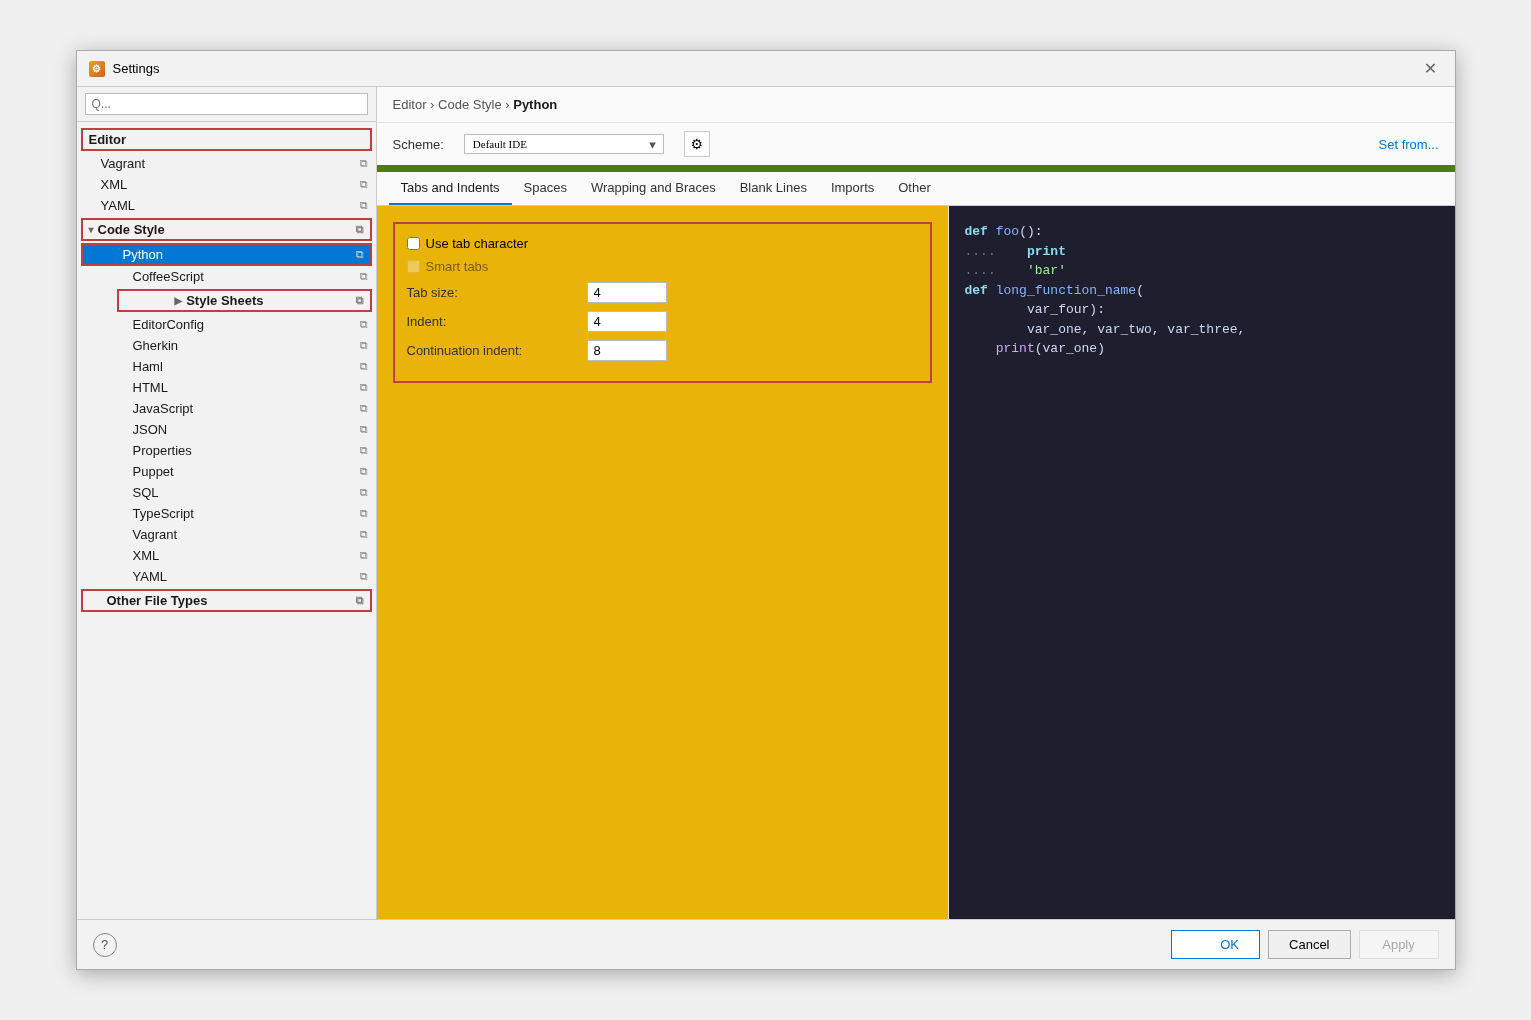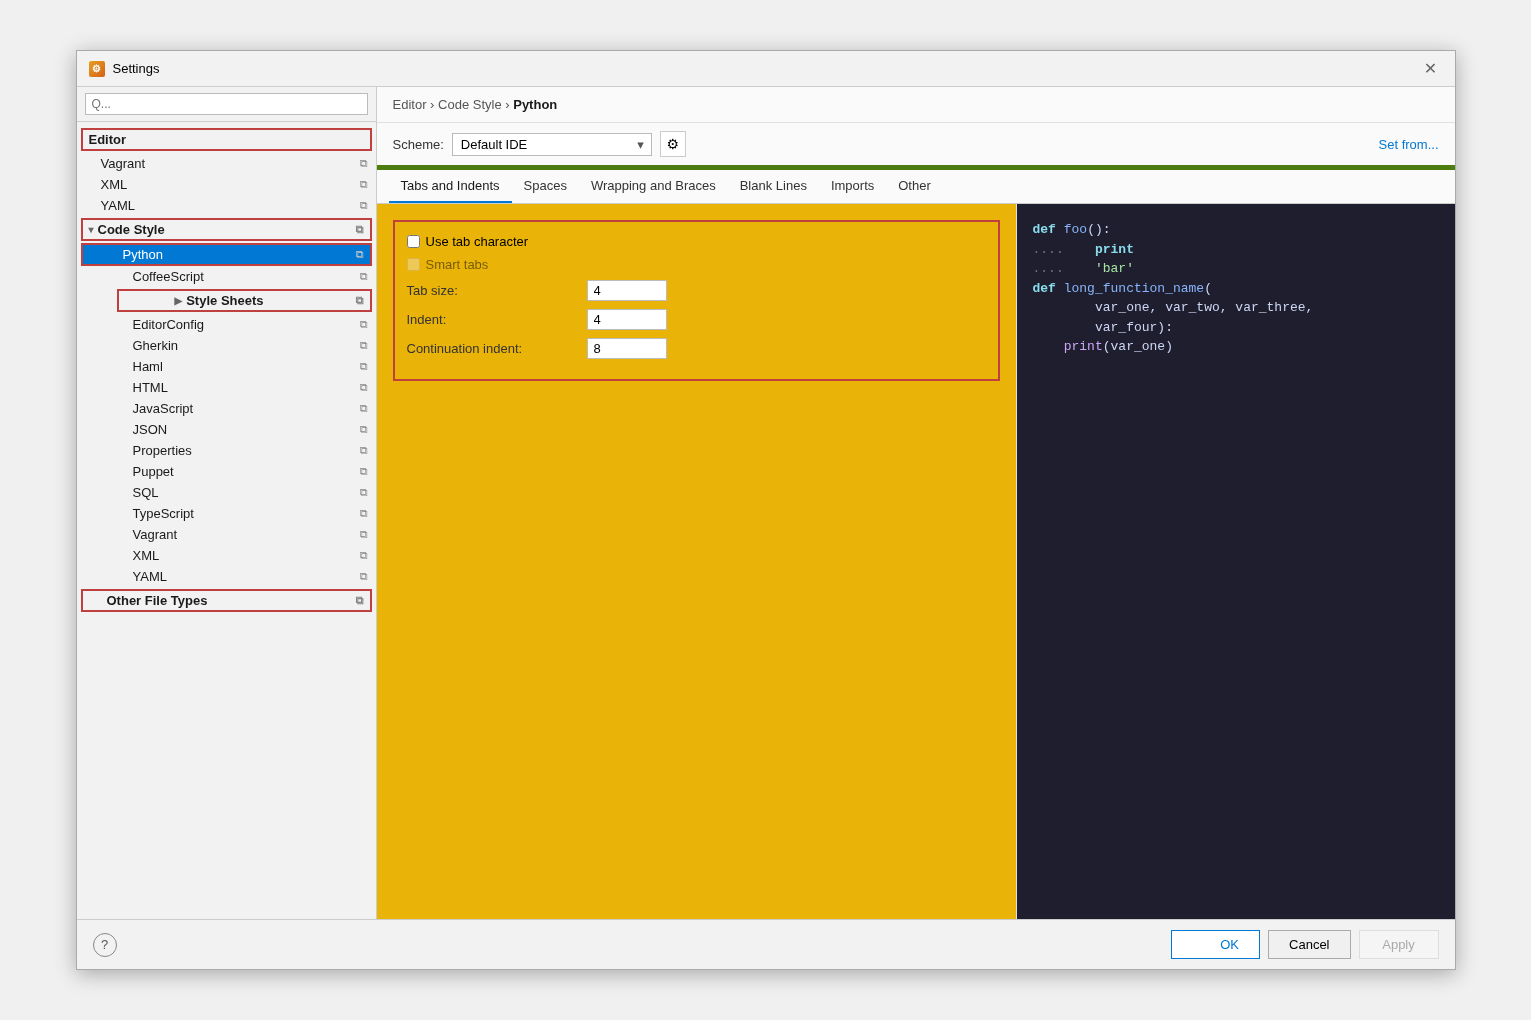--- a/index.html
+++ b/index.html
@@ -157,36 +157,37 @@
       border-bottom: 1px solid #e0e0e0;
       background: #fafafa;
     }
     
     .breadcrumb span.bold { font-weight: 700; color: #1a1a1a; }
     
     .scheme-row {
       display: flex;
       align-items: center;
       padding: 8px 16px;
-      gap: 8px;
-      border-bottom: 5px solid #4d7c0f;
+      gap: 20px;
+      border-bottom: 7px solid #4d7c0f;
       background: #fafafa;
     }
     
     .scheme-label { font-size: 13px; color: #333; }
     
     .scheme-select {
       padding: 3px 24px 3px 8px;
       border: 1px solid #bbb;
       background: white;
-      font-size: 13px;
+      font-size: 11px;
       min-width: 200px;
       appearance: none;
       cursor: pointer;
       outline: none;
+      font-family: Liberation Serif, serif;
     }
     
     .scheme-select-wrapper {
       position: relative;
       display: inline-block;
     }
     
     .scheme-select-wrapper::after {
       content: '▾';
       position: absolute;
@@ -234,21 +235,21 @@
     }
     .tab.active { color: #1a1a1a; border-bottom: 2px solid #0078d4; font-weight: 500; }
     
     .content-area {
       display: flex;
       flex: 1;
       overflow: hidden;
     }
     
     .settings-panel {
-      width: 640px;
+      width: 572px;
       padding: 16px;
       border-right: 1px solid #e0e0e0;
       overflow-y: auto;
     }
     
     .settings-group {
       border: 2px solid #c04040;
       padding: 12px;
       margin-bottom: 12px;
     }
@@ -559,22 +560,22 @@
             </div>
           </div>
         </div>
 
         <div class="code-preview">
           <div class="code-line"><span class="kw">def </span><span class="fn">foo</span><span class="punc">():</span></div>
           <div class="code-line"><span class="dots">....    </span><span class="kw">print</span></div>
           <div class="code-line"><span class="dots">....    </span><span class="str">'bar'</span></div>
           <div class="code-line"> </div>
           <div class="code-line"><span class="kw">def </span><span class="fn">long_function_name</span><span class="punc">(</span></div>
+          <div class="code-line"><span class="dots">        </span><span class="punc">var_four):</span></div>
           <div class="code-line"><span class="dots">        </span><span class="punc">var_one, var_two, var_three,</span></div>
-          <div class="code-line"><span class="dots">        </span><span class="punc">var_four):</span></div>
           <div class="code-line"><span class="dots">    </span><span class="builtin">print</span><span class="punc">(var_one)</span></div>
         </div>
       </div>
     </div>
   </div>
 
   <div class="footer">
     <button class="help-btn">?</button>
     <button class="footer-btn primary">OK</button>
     <button class="footer-btn">Cancel</button>

